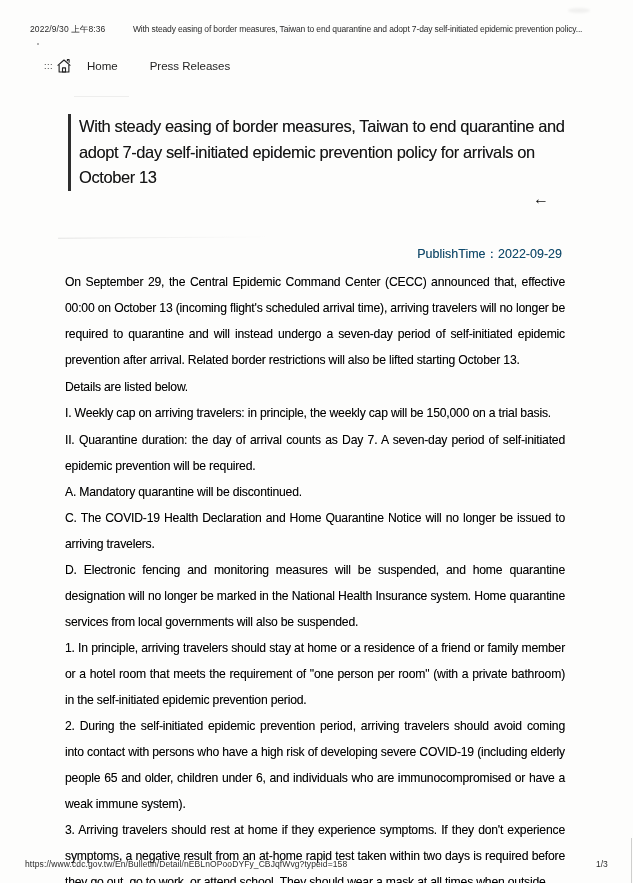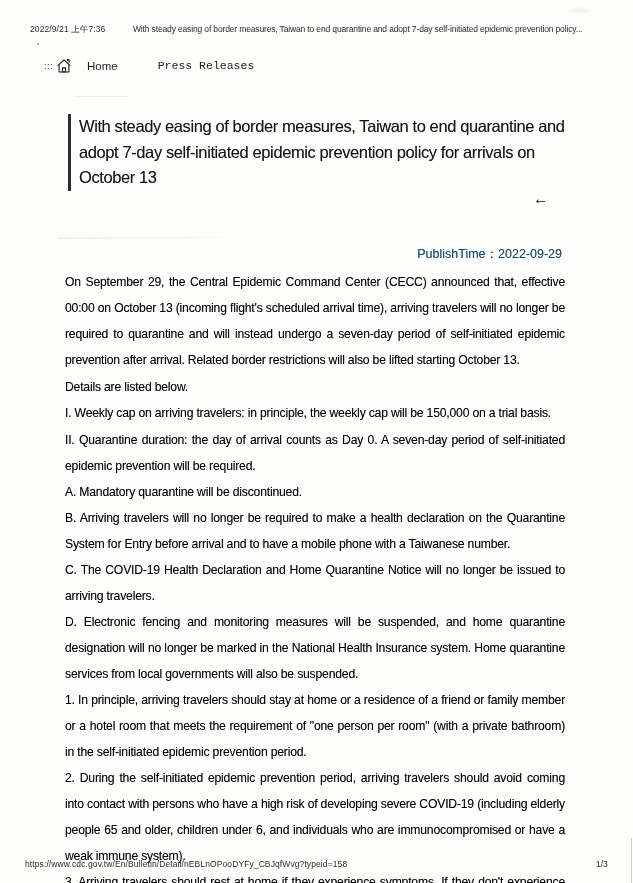--- a/index.html
+++ b/index.html
@@ -27,21 +27,21 @@
 
   
   .breadcrumb {
     position: absolute; top: 56px; left: 44px;
     display: flex; align-items: center;
     font-size: 11.5px; color: #1f1f1f;
   }
   .skip-marker { font-size: 9px; letter-spacing: 0.5px; color: #333; margin-right: 2px; }
   .home-icon-wrap { width: 19px; height: 19px; margin-right: 13px; display: inline-flex; align-items: center; }
   .crumb { cursor: pointer; }
-  .crumb + .crumb { margin-left: 40px; font-family: Liberation Mono, monospace; }
+  .crumb + .crumb { margin-left: 32px; }
 
   
   .article-heading {
     position: absolute; top: 114px; left: 68px;
     width: 500px;
     border-left: 3px solid #2e2e2e;
     padding-left: 8px;
     font-size: 16.5px; line-height: 25.5px;
     letter-spacing: -0.4px;
     color: #141414;
@@ -92,21 +92,21 @@
   }
   .artifact-dot { top: 43px; left: 37px; width: 2px; height: 2px; background: rgba(0,0,0,0.4); border-radius: 50%; }
   .artifact-smudge { top: 8px; left: 568px; width: 22px; height: 5px; background: rgba(0,0,0,0.05); border-radius: 50%; filter: blur(1px); }
   .artifact-edge { top: 838px; right: 1px; width: 1px; height: 45px; background: rgba(0,0,0,0.18); }
   .artifact-faintline { top: 96px; left: 74px; width: 55px; height: 1px; background: rgba(0,0,0,0.06); }
 </style>
 </head>
 <body>
 
 <div class="print-header">
-  <span class="ph-datetime">2022/9/21 上午7:36</span>
+  <span class="ph-datetime">2022/9/30 上午8:36</span>
   <span class="ph-doctitle">With steady easing of border measures, Taiwan to end quarantine and adopt 7-day self-initiated epidemic prevention policy...</span>
 </div>
 
 <nav class="breadcrumb">
   <span class="skip-marker">:::</span>
   <span class="home-icon-wrap">
     <svg width="18" height="18" viewBox="0 0 24 24" fill="none" stroke="#222" stroke-width="1.5" stroke-linejoin="round">
       <path d="M3.5 11.5 L12 4 L20.5 11.5"></path>
       <path d="M16.5 5.5 V3.5 H18.8 V7.5"></path>
       <path d="M5.5 10.5 V20 H18.5 V10.5"></path>
@@ -121,23 +121,22 @@
 
 <span class="back-arrow">←</span>
 
 <div class="publish-time">PublishTime：2022-09-29</div>
 
 <div class="article-body">
 
 <p class="para">On September 29, the Central Epidemic Command Center (CECC) announced that, effective 00:00 on October 13 (incoming flight's scheduled arrival time), arriving travelers will no longer be required to quarantine and will instead undergo a seven-day period of self-initiated epidemic prevention after arrival. Related border restrictions will also be lifted starting October 13.</p>
     <p class="para gap-before">Details are listed below.</p>
     <p class="para">I. Weekly cap on arriving travelers: in principle, the weekly cap will be 150,000 on a trial basis.</p>
-    <p class="para gap-before">II. Quarantine duration: the day of arrival counts as Day 0. A seven-day period of self-initiated epidemic prevention will be required.</p>
+    <p class="para gap-before">II. Quarantine duration: the day of arrival counts as Day 7. A seven-day period of self-initiated epidemic prevention will be required.</p>
     <p class="para">A. Mandatory quarantine will be discontinued.</p>
-    <p class="para">B. Arriving travelers will no longer be required to make a health declaration on the Quarantine System for Entry before arrival and to have a mobile phone with a Taiwanese number.</p>
     <p class="para">C. The COVID-19 Health Declaration and Home Quarantine Notice will no longer be issued to arriving travelers.</p>
     <p class="para">D. Electronic fencing and monitoring measures will be suspended, and home quarantine designation will no longer be marked in the National Health Insurance system. Home quarantine services from local governments will also be suspended.</p>
     <p class="para">1. In principle, arriving travelers should stay at home or a residence of a friend or family member or a hotel room that meets the requirement of "one person per room" (with a private bathroom) in the self-initiated epidemic prevention period.</p>
     <p class="para">2. During the self-initiated epidemic prevention period, arriving travelers should avoid coming into contact with persons who have a high risk of developing severe COVID-19 (including elderly people 65 and older, children under 6, and individuals who are immunocompromised or have a weak immune system).</p>
     <p class="para">3. Arriving travelers should rest at home if they experience symptoms. If they don't experience symptoms, a negative result from an at-home rapid test taken within two days is required before they go out, go to work, or attend school. They should wear a mask at all times when outside.</p>
   </div>
 
 <div class="print-footer">
   <span class="pf-url">https://www.cdc.gov.tw/En/Bulletin/Detail/nEBLnOPooDYFy_CBJqfWvg?typeid=158</span>
   <span class="pf-page">1/3</span>

